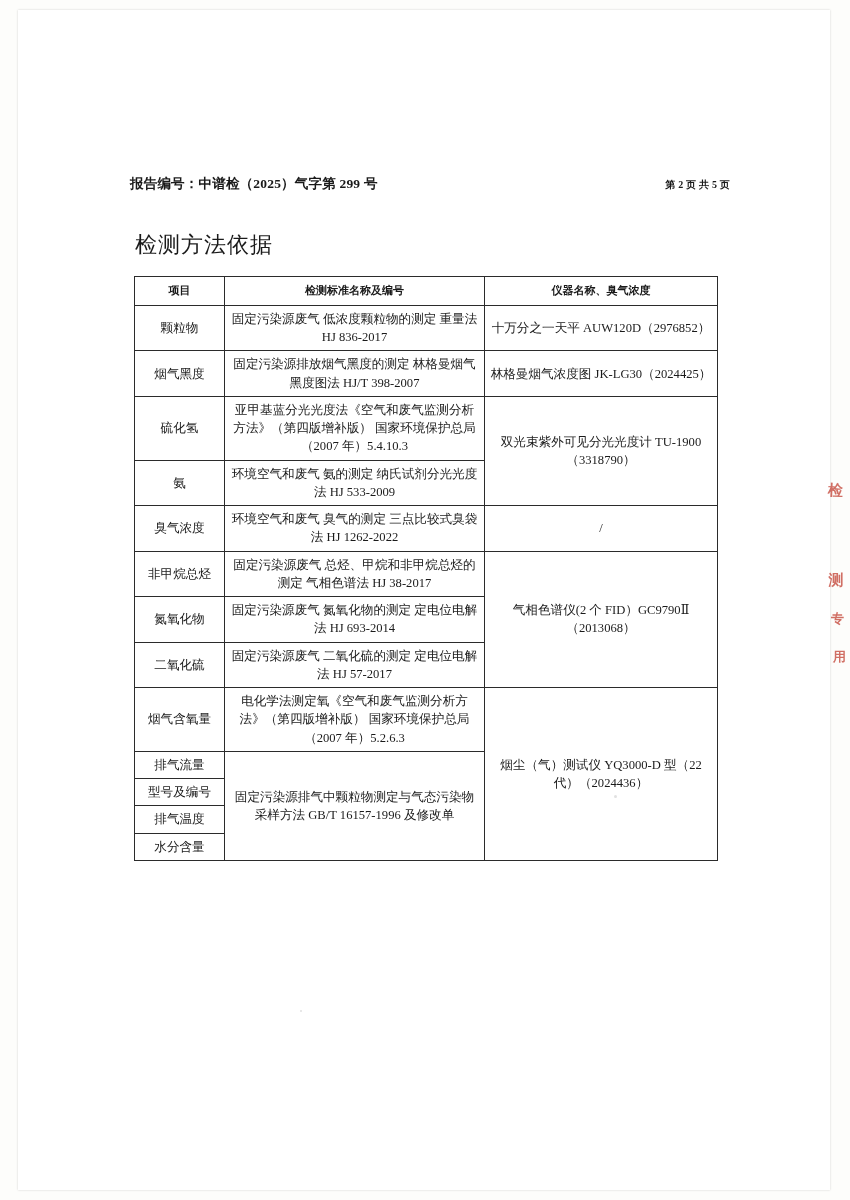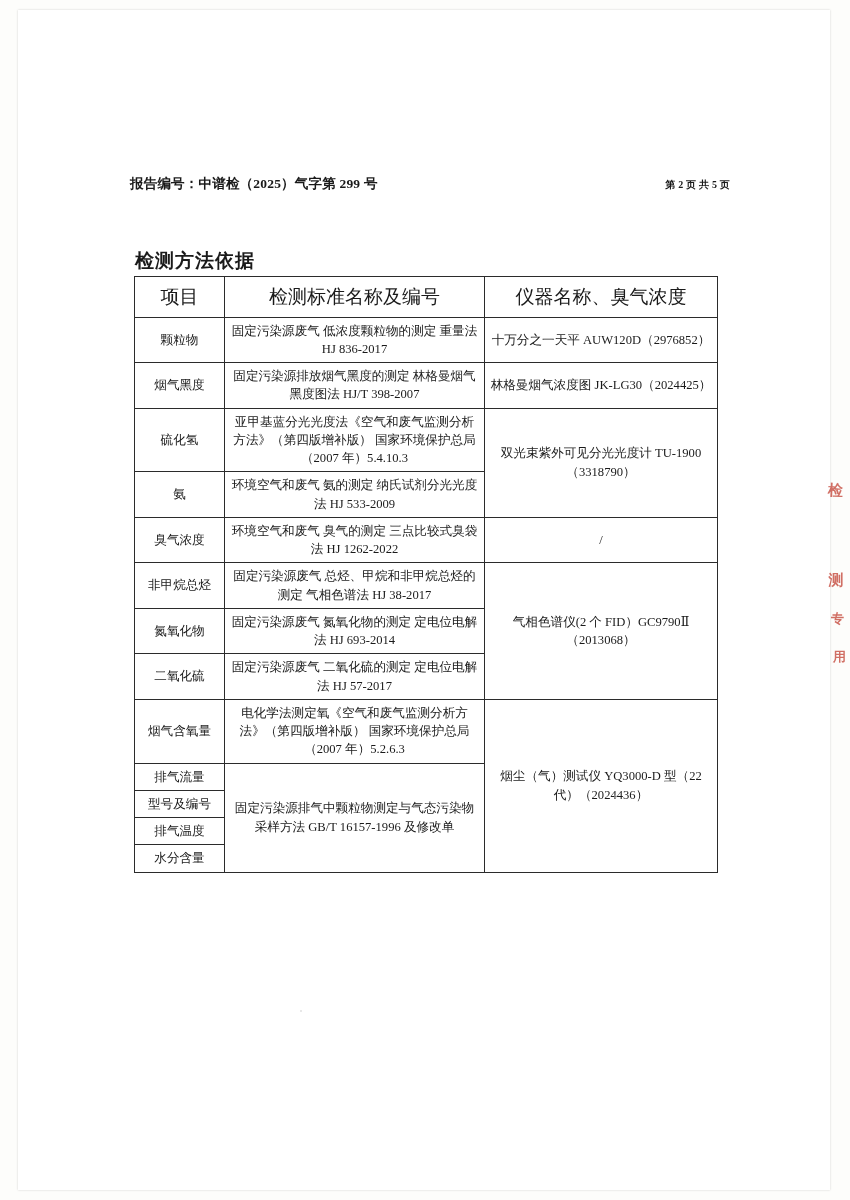--- a/index.html
+++ b/index.html
@@ -43,23 +43,23 @@
     font-size: 13.5px;
     font-weight: bold;
     letter-spacing: 0.2px;
   }
   .header-left { white-space: nowrap; }
   .header-right { white-space: nowrap; font-size: 10px; }
 
   .section-title {
     position: absolute;
     left: 135px;
-    top: 248px;
-    font-size: 19px;
-    font-weight: bold;
+    top: 230px;
+    font-size: 22px;
+    font-weight: normal;
     letter-spacing: 1px;
   }
 
   table.method-table {
     position: absolute;
     left: 134px;
     top: 276px;
     width: 583px;
     border-collapse: collapse;
     table-layout: fixed;
@@ -67,22 +67,22 @@
   table.method-table td, table.method-table th {
     border: 1px solid #2b2b2b;
     font-size: 12.6px;
     line-height: 1.45;
     padding: 4px 5px;
     text-align: center;
     vertical-align: middle;
     font-weight: normal;
   }
   table.method-table th {
-    font-weight: normal;
-    font-size: 19px;
+    font-weight: bold;
+    font-size: 11px;
     padding: 6px 4px;
   }
   .col-item { width: 90px; }
   .col-std { width: 260px; }
   .col-inst { width: 233px; }
 
   td.std-cell {
     text-align: center;
     padding: 5px 8px;
   }

